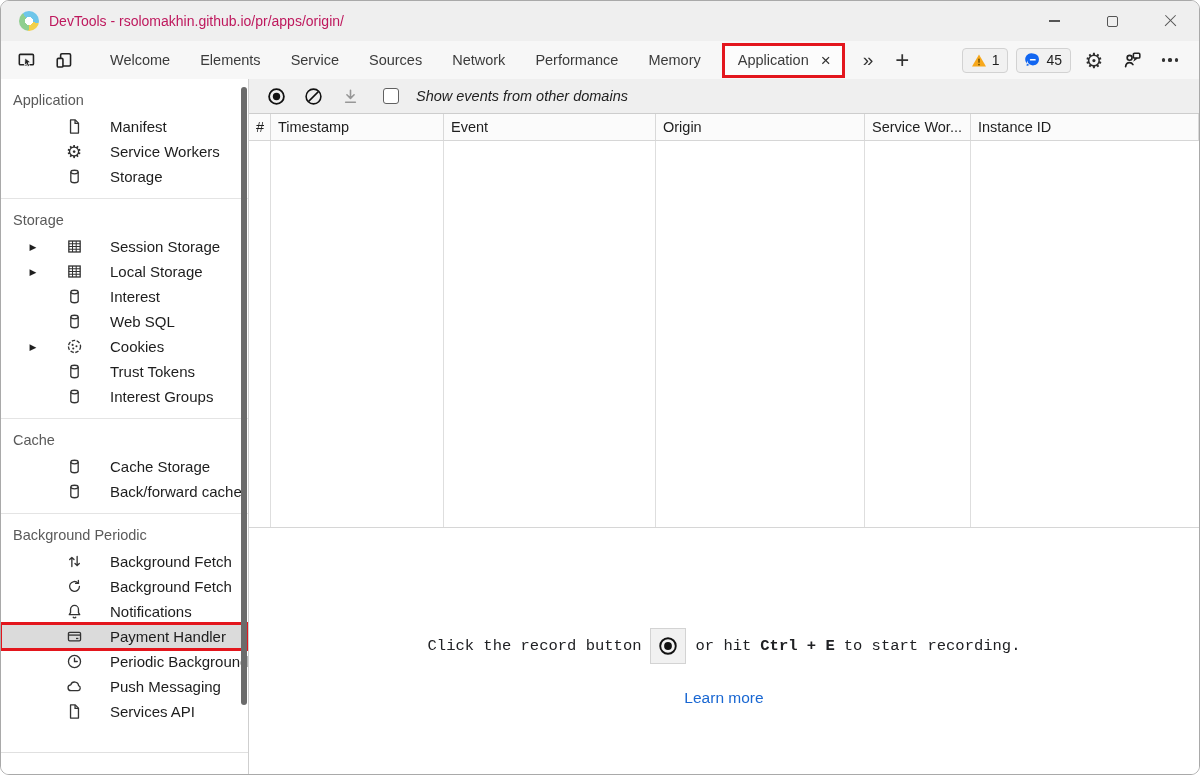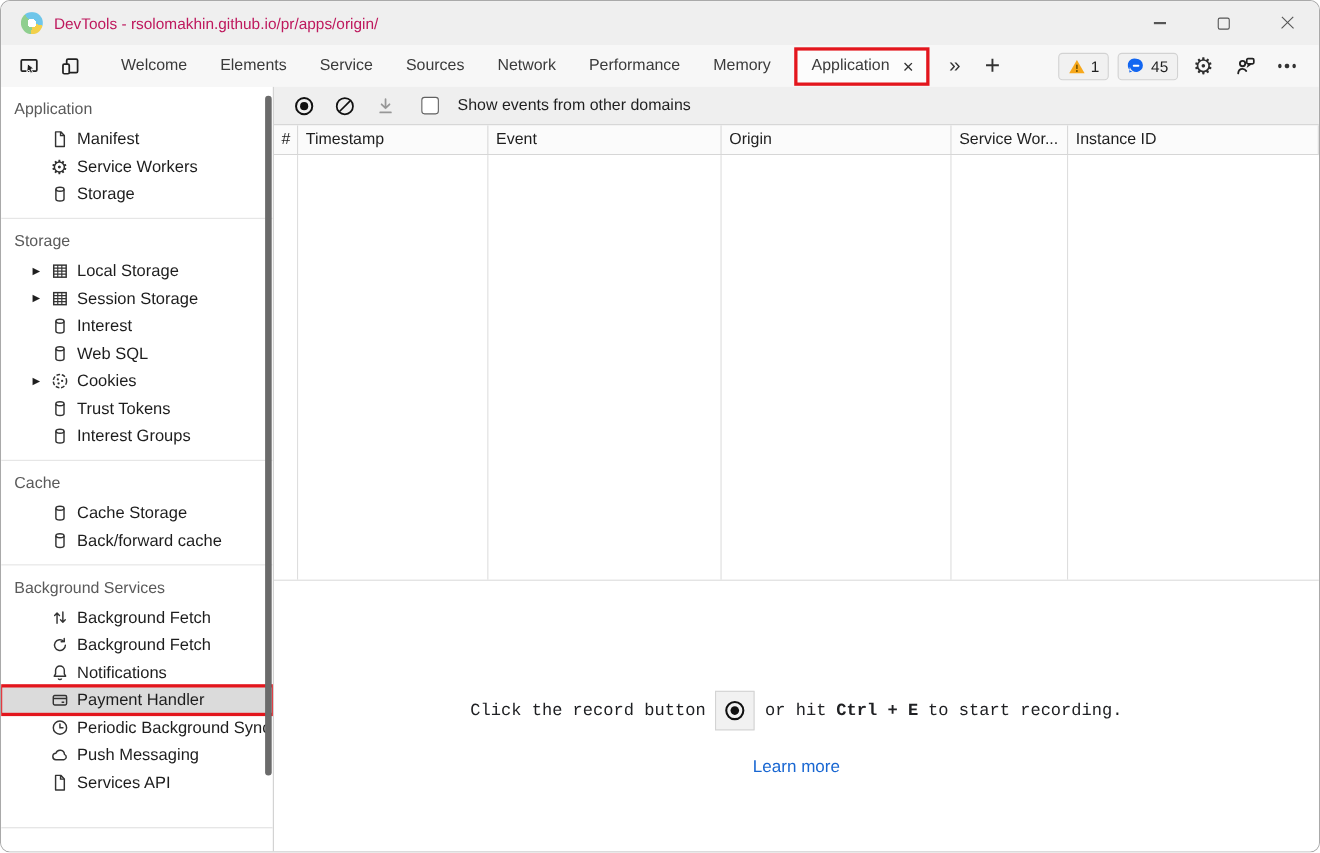--- a/index.html
+++ b/index.html
@@ -42,39 +42,39 @@
 
   
   .content { flex:1; display:flex; min-height:0; }
 
   
   .sidebar { width:248px; flex:none; border-right:1px solid #cfcfcf; background:#fff; position:relative;
              display:flex; flex-direction:column; overflow:hidden; }
   .sb-section { padding:5px 0 9px; }
   .sb-section + .sb-section { border-top:1px solid #e4e4e4; }
   .sb-header { font-size:14.5px; color:#5a5a5a; padding:8px 0 6px 12px; }
-  .sb-item { height:25px; display:flex; align-items:center; padding-left:20px; position:relative; cursor:default; }
+  .sb-item { height:25px; display:flex; align-items:center; padding-left:20px; position:relative; cursor:default;gap:20px; }
   .twisty { width:24px; flex:none; display:flex; align-items:center; justify-content:center; color:#1f1f1f; }
   .twisty.expand::before { content:"\25B6"; font-size:9px; }
   .sb-icon { width:18px; height:18px; flex:none; display:flex; align-items:center; justify-content:center; }
   .sb-label { font-size:15px; color:#1d1d1d; margin-left:7px; white-space:nowrap; }
   .sb-item.selected { background:#dbdbdb; }
   .sb-item.annotated { outline:3px solid var(--red); outline-offset:-1px; }
   .sb-spacer { flex:1; }
   .sb-footer { border-top:1px solid #e0e0e0; height:22px; flex:none; }
   .sb-scrollbar { position:absolute; top:8px; right:1px; width:6px; height:618px; background:#6b6b6b; border-radius:3px; }
   .gear-glyph-sm { font-size:18px; color:#2f2f2f; line-height:1; }
 
   
   .main { flex:1; display:flex; flex-direction:column; min-width:0; }
   .main-toolbar { height:35px; flex:none; background:#efefef; border-bottom:1px solid #cdcdcd;
                   display:flex; align-items:center; gap:9px; padding-left:13px; }
   .mt-btn { width:28px; height:28px; display:flex; align-items:center; justify-content:center; }
   .checkbox { width:16px; height:16px; border:1.5px solid #616161; border-radius:3px; background:#fff; margin-left:10px; flex:none; }
-  .cb-label { font-size:14.5px; color:#1f1f1f; margin-left:8px; }
+  .cb-label { font-size:14.5px; color:#1f1f1f; margin-left:8px;font-style:italic; }
 
   .grid { --cols: 22px 173px 212px 209px 106px 1fr; }
   .grid-header { height:27px; flex:none; display:grid; grid-template-columns:var(--cols);
                  background:#fbfbfb; border-bottom:1px solid #d6d6d6; }
   .gh-cell { font-size:14.5px; color:#1f1f1f; line-height:26px; padding-left:7px; border-right:1px solid #d9d9d9;
              overflow:hidden; white-space:nowrap; }
   .grid-body { height:387px; flex:none; display:grid; grid-template-columns:var(--cols); background:#fff;
                border-bottom:1px solid #d6d6d6; }
   .gb-cell { border-right:1px solid #dedede; }
 
@@ -213,31 +213,31 @@
       <div class="sb-section">
         <div class="sb-header">Storage</div>
         <div class="sb-item">
           <span class="twisty expand"></span>
           <span class="sb-icon">
               <svg class="icon" width="17" height="17" viewBox="0 0 18 18">
                 <rect x="3" y="3.2" width="12" height="11.6" fill="none" stroke="#333" stroke-width="1.4"></rect>
                 <path d="M3 6.1h12M3 9h12M3 11.9h12M6.9 3.2v11.6M10.8 3.2v11.6" stroke="#333" stroke-width="1.1" fill="none"></path>
               </svg>
             </span>
-          <span class="sb-label">Local Storage</span>
+          <span class="sb-label">Session Storage</span>
         </div>
         <div class="sb-item">
           <span class="twisty expand"></span>
           <span class="sb-icon">
               <svg class="icon" width="17" height="17" viewBox="0 0 18 18">
                 <rect x="3" y="3.2" width="12" height="11.6" fill="none" stroke="#333" stroke-width="1.4"></rect>
                 <path d="M3 6.1h12M3 9h12M3 11.9h12M6.9 3.2v11.6M10.8 3.2v11.6" stroke="#333" stroke-width="1.1" fill="none"></path>
               </svg>
             </span>
-          <span class="sb-label">Session Storage</span>
+          <span class="sb-label">Local Storage</span>
         </div>
         <div class="sb-item">
           <span class="twisty"></span>
           <span class="sb-icon">
               <svg class="icon" width="17" height="17" viewBox="0 0 18 18">
                 <ellipse cx="9" cy="4.3" rx="3.9" ry="1.9" fill="none" stroke="#333" stroke-width="1.4"></ellipse>
                 <path d="M5.1 4.3v9.4c0 1 1.8 1.9 3.9 1.9s3.9-.9 3.9-1.9V4.3" fill="none" stroke="#333" stroke-width="1.4"></path>
               </svg>
             </span>
           <span class="sb-label">Interest</span>
@@ -304,21 +304,21 @@
               <svg class="icon" width="17" height="17" viewBox="0 0 18 18">
                 <ellipse cx="9" cy="4.3" rx="3.9" ry="1.9" fill="none" stroke="#333" stroke-width="1.4"></ellipse>
                 <path d="M5.1 4.3v9.4c0 1 1.8 1.9 3.9 1.9s3.9-.9 3.9-1.9V4.3" fill="none" stroke="#333" stroke-width="1.4"></path>
               </svg>
             </span>
           <span class="sb-label">Back/forward cache</span>
         </div>
       </div>
 
       <div class="sb-section">
-        <div class="sb-header">Background Services</div>
+        <div class="sb-header">Background Periodic</div>
         <div class="sb-item">
           <span class="twisty"></span>
           <span class="sb-icon">
               <svg class="icon" width="17" height="17" viewBox="0 0 18 18" fill="none" stroke="#333" stroke-width="1.4" stroke-linecap="round" stroke-linejoin="round">
                 <path d="M6.2 14.4V4.6M3.9 6.9l2.3-2.3 2.3 2.3"></path>
                 <path d="M11.8 3.6v9.8M9.5 11.1l2.3 2.3 2.3-2.3"></path>
               </svg>
             </span>
           <span class="sb-label">Background Fetch</span>
         </div>

